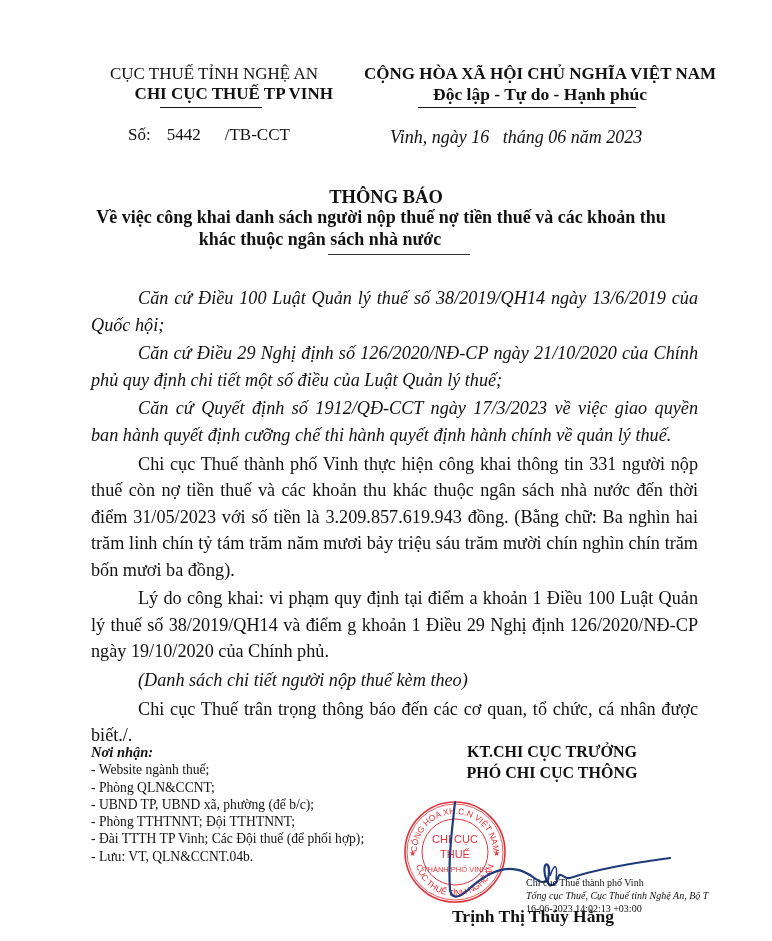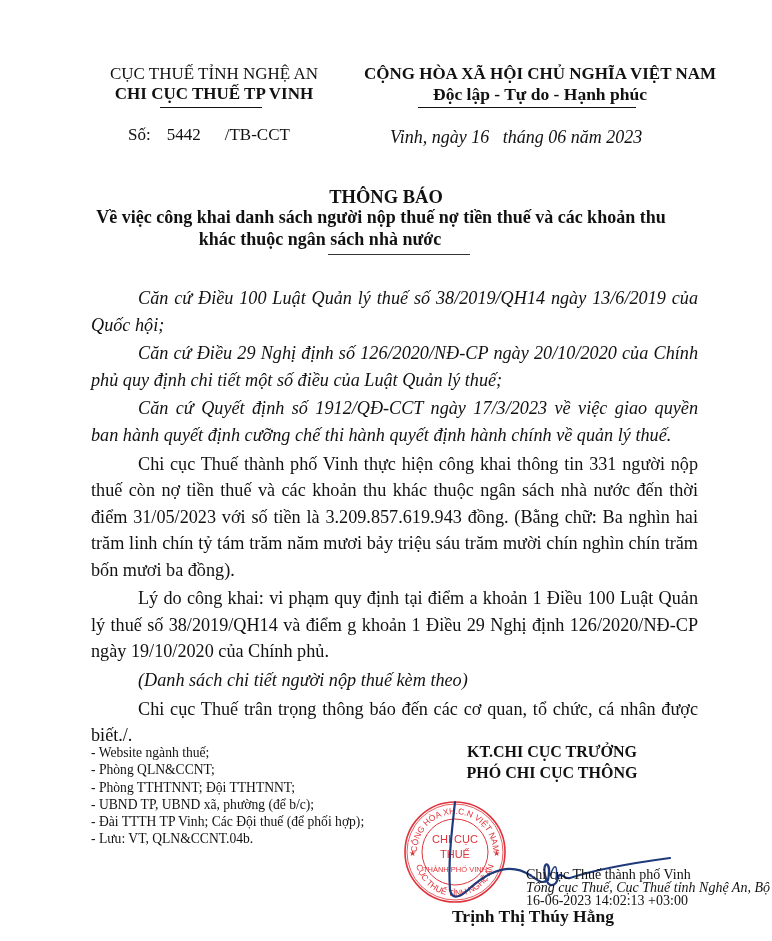--- a/index.html
+++ b/index.html
@@ -6,21 +6,21 @@
     html, body { width: 772px; height: 941px; background: #ffffff; overflow: hidden; }
     body {
       position: relative;
       font-family: "Liberation Serif", "DejaVu Serif", serif;
       color: #111111;
     }
     .abs { position: absolute; white-space: nowrap; }
 
     
     .hl-1 { left: 95px; top: 64px; width: 238px; text-align: center; font-size: 17px; }
-    .hl-2 { left: 95px; top: 84px; width: 238px; text-align: center; font-size: 17px; font-weight: bold; }
+    .hl-2 { left: 95px; top: 84px; width: 238px; text-align: right; font-size: 17px; font-weight: bold; }
     .hl-line { left: 160px; top: 107px; width: 102px; height: 1px; background: #111; }
     .hl-3 { left: 128px; top: 125px; font-size: 17px; }
     .hl-3 .num { margin-left: 16px; }
     .hl-3 .code { margin-left: 24px; }
 
     
     .hr-1 { left: 340px; top: 64px; width: 400px; text-align: center; font-size: 17px; font-weight: bold; }
     .hr-2 { left: 340px; top: 84px; width: 400px; text-align: center; font-size: 17.5px; font-weight: bold; }
     .hr-line { left: 418px; top: 107px; width: 218px; height: 1px; background: #111; }
     .hr-3 { left: 390px; top: 127px; font-size: 18px; font-style: italic; }
@@ -44,21 +44,21 @@
     .recv { position: absolute; left: 91px; top: 744px; font-size: 13.6px; line-height: 17.3px; }
     .recv .rt { font-weight: bold; font-style: italic; font-size: 14.5px; }
 
     
     .sig-1 { left: 432px; top: 743px; width: 240px; text-align: center; font-size: 16px; font-weight: bold; }
     .sig-2 { left: 432px; top: 764px; width: 240px; text-align: center; font-size: 16px; font-weight: bold; }
 
     .stamp { position: absolute; left: 403px; top: 800px; width: 104px; height: 104px; }
     .sign-svg { position: absolute; left: 430px; top: 800px; width: 260px; height: 110px; }
 
-    .ds { position: absolute; left: 526px; font-size: 14px; line-height: 13.5px; color: #111; white-space: nowrap; }
+    .ds { position: absolute; left: 526px; font-size: 10px; line-height: 13.5px; color: #111; white-space: nowrap; margin-top: 8px; }
     .ds-1 { top: 868px; }
     .ds-2 { top: 881px; font-style: italic; }
     .ds-3 { top: 894px; }
 
     .signer { left: 452px; top: 906px; font-size: 17.5px; font-weight: bold; }
   </style>
 </head>
 <body>
 
 <div class="abs hl-1">CỤC THUẾ TỈNH NGHỆ AN</div>
@@ -73,33 +73,34 @@
 <div class="abs hr-line"></div>
 <div class="abs hr-3" style="white-space:pre;">Vinh, ngày 16   tháng 06 năm 2023</div>
 
 <div class="abs t-1">THÔNG BÁO</div>
 <div class="abs t-2">Về việc công khai danh sách người nộp thuế nợ tiền thuế và các khoản thu</div>
 <div class="abs t-3">khác thuộc ngân sách nhà nước</div>
 <div class="abs t-line"></div>
 
 <div class="body">
   <p class="it">Căn cứ Điều 100 Luật Quản lý thuế số 38/2019/QH14 ngày 13/6/2019 của Quốc hội;</p>
-  <p class="it">Căn cứ Điều 29 Nghị định số 126/2020/NĐ-CP ngày 20/10/2020 của Chính phủ quy định chi tiết một số điều của Luật Quản lý thuế;</p>
+  <p class="it">Căn cứ Điều 29 Nghị định số 126/2020/NĐ-CP ngày 21/10/2020 của Chính phủ quy định chi tiết một số điều của Luật Quản lý thuế;</p>
   <p class="it">Căn cứ Quyết định số 1912/QĐ-CCT ngày 17/3/2023 về việc giao quyền ban hành quyết định cưỡng chế thi hành quyết định hành chính về quản lý thuế.</p>
   <p class="norm">Chi cục Thuế thành phố Vinh thực hiện công khai thông tin 331 người nộp thuế còn nợ tiền thuế và các khoản thu khác thuộc ngân sách nhà nước đến thời điểm 31/05/2023 với số tiền là 3.209.857.619.943 đồng. (Bằng chữ: Ba nghìn hai trăm linh chín tỷ tám trăm năm mươi bảy triệu sáu trăm mười chín nghìn chín trăm bốn mươi ba đồng).</p>
   <p class="norm">Lý do công khai: vi phạm quy định tại điểm a khoản 1 Điều 100 Luật Quản lý thuế số 38/2019/QH14 và điểm g khoản 1 Điều 29 Nghị định 126/2020/NĐ-CP ngày 19/10/2020 của Chính phủ.</p>
   <p class="it">(Danh sách chi tiết người nộp thuế kèm theo)</p>
   <p class="norm">Chi cục Thuế trân trọng thông báo đến các cơ quan, tổ chức, cá nhân được biết./.</p>
 </div>
 
 <div class="recv">
+  <div class="rt">Nơi nhận:</div>
   <div>- Website ngành thuế;</div>
   <div>- Phòng QLN&amp;CCNT;</div>
+  <div>- UBND TP, UBND xã, phường (để b/c);</div>
   <div>- Phòng TTHTNNT; Đội TTHTNNT;</div>
-  <div>- UBND TP, UBND xã, phường (để b/c);</div>
   <div>- Đài TTTH TP Vinh; Các Đội thuế (để phối hợp);</div>
   <div>- Lưu: VT, QLN&amp;CCNT.04b.</div>
 </div>
 
 <div class="abs sig-1">KT.CHI CỤC TRƯỞNG</div>
 <div class="abs sig-2">PHÓ CHI CỤC THÔNG</div>
 
 <svg class="stamp" viewBox="0 0 104 104">
   <defs>
     <path id="arcTop" d="M 14 52 A 38 38 0 0 1 90 52"></path>

